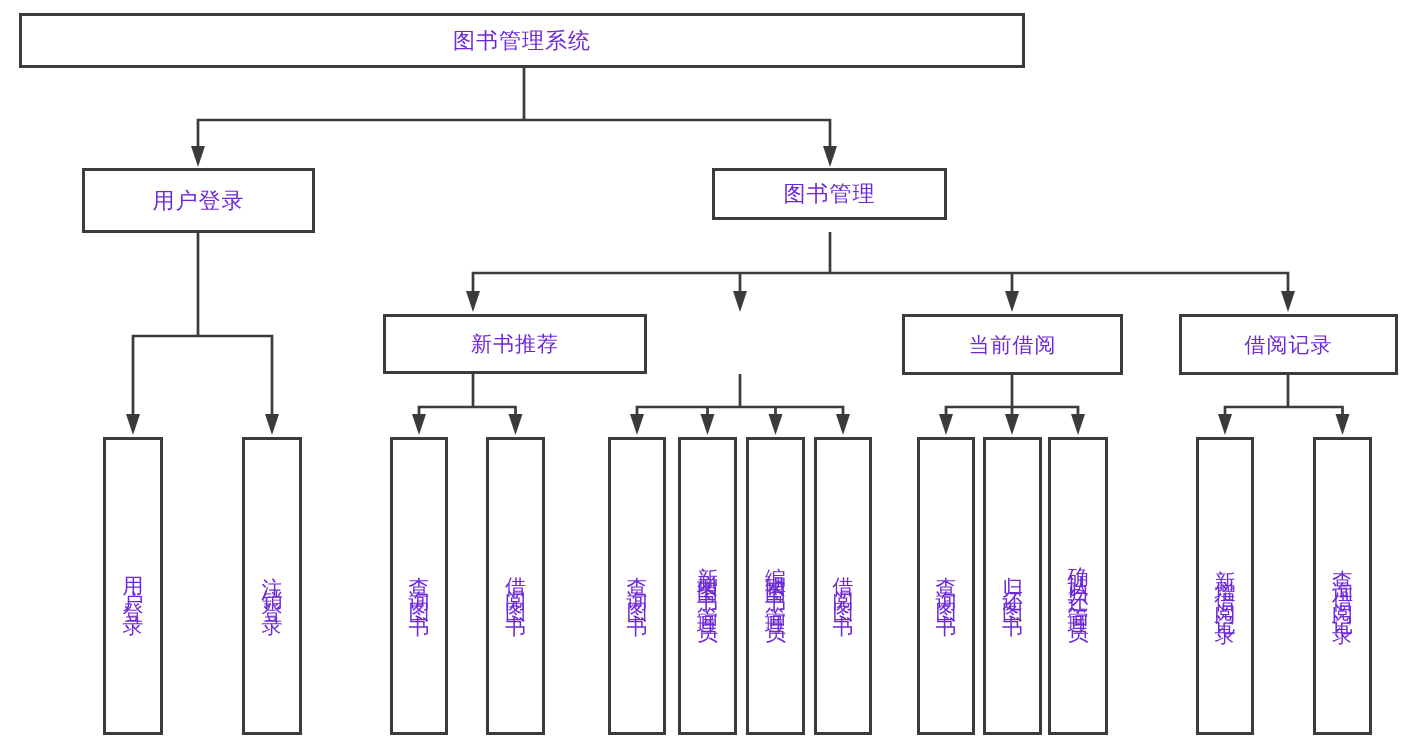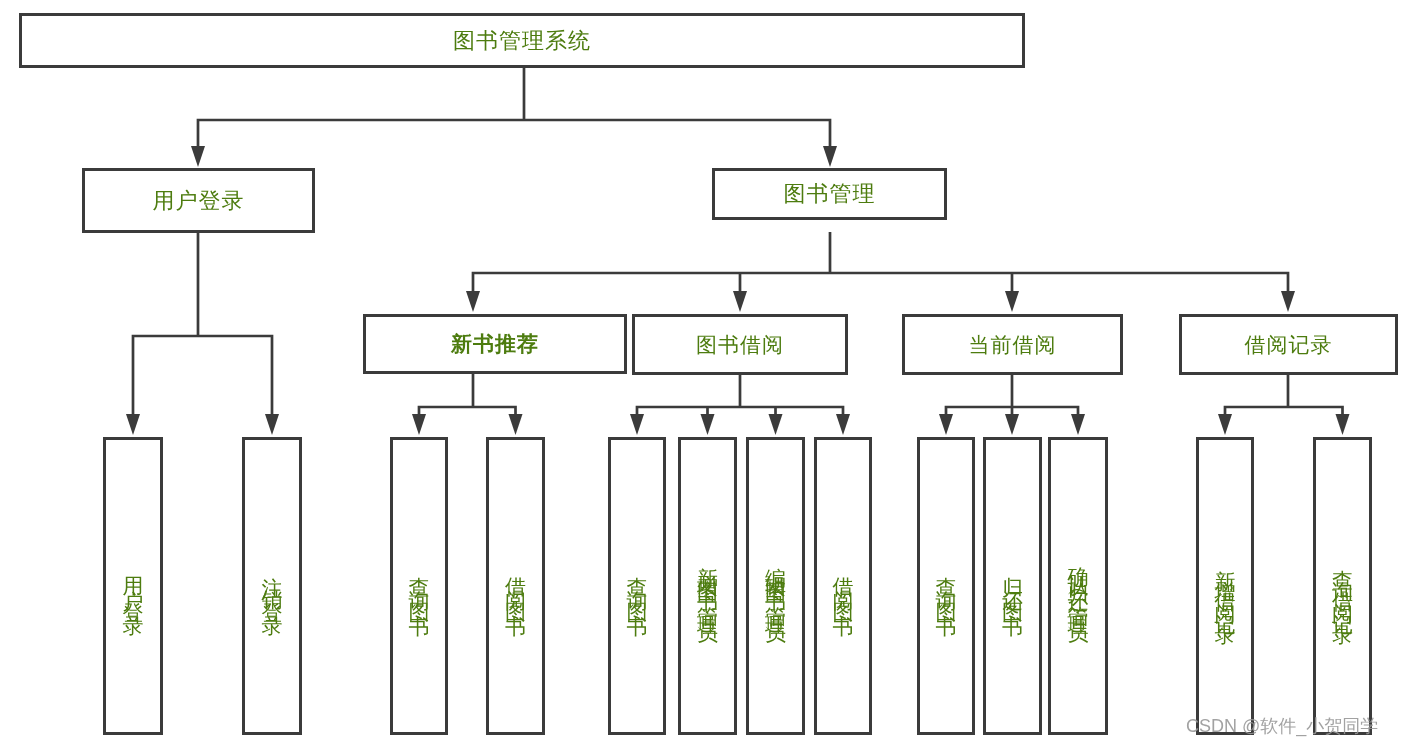--- a/index.html
+++ b/index.html
@@ -13,21 +13,21 @@
   }
   #wires { position: absolute; left: 0; top: 0; width: 1405px; height: 747px; }
   .node {
     position: absolute;
     box-sizing: border-box;
     background: #ffffff;
     border: 3px solid #3b3b3b;
     display: flex;
     align-items: center;
     justify-content: center;
-    color: #4d7c0f;
+    color: #6d28d9;
     z-index: 2;
   }
   .hnode { font-size: 22px; letter-spacing: 1px; white-space: nowrap; }
   .l3 { font-size: 21px; }
   .vnode {
     font-size: 21px;
     writing-mode: vertical-rl;
     text-orientation: mixed;
     white-space: nowrap;
   }
@@ -91,25 +91,22 @@
     <span>图书管理系统</span>
   </div>
 
   <div class="node hnode" style="left:82px; top:168px; width:233px; height:65px;">
     <span>用户登录</span>
   </div>
   <div class="node hnode" style="left:712px; top:168px; width:235px; height:52px;">
     <span>图书管理</span>
   </div>
 
-  <div class="node hnode l3" style="left:363px; top:314px; width:264px; height:60px;font-weight:bold;">
+  <div class="node hnode l3" style="left:383px; top:314px; width:264px; height:60px;">
     <span>新书推荐</span>
-  </div>
-  <div class="node hnode l3" style="left:632px; top:314px; width:216px; height:61px;">
-    <span>图书借阅</span>
   </div>
   <div class="node hnode l3" style="left:1179px; top:314px; width:219px; height:61px;">
     <span>借阅记录</span>
   </div>
   <div class="node hnode l3" style="left:902px; top:314px; width:221px; height:61px;">
     <span>当前借阅</span>
   </div>
 
   <div class="node vnode ls4" style="left:103px; top:437px; width:60px; height:298px;">
     <span>用户登录</span>
@@ -148,14 +145,13 @@
     <span>确认归还（管理员）</span>
   </div>
 
   <div class="node vnode ls6" style="left:1196px; top:437px; width:58px; height:298px;">
     <span>新增借阅记录</span>
   </div>
   <div class="node vnode ls6" style="left:1313px; top:437px; width:59px; height:298px;">
     <span>查询借阅记录</span>
   </div>
 
-  <div id="watermark">CSDN @软件_小贺同学</div>
 </div>
 
 </body></html>

